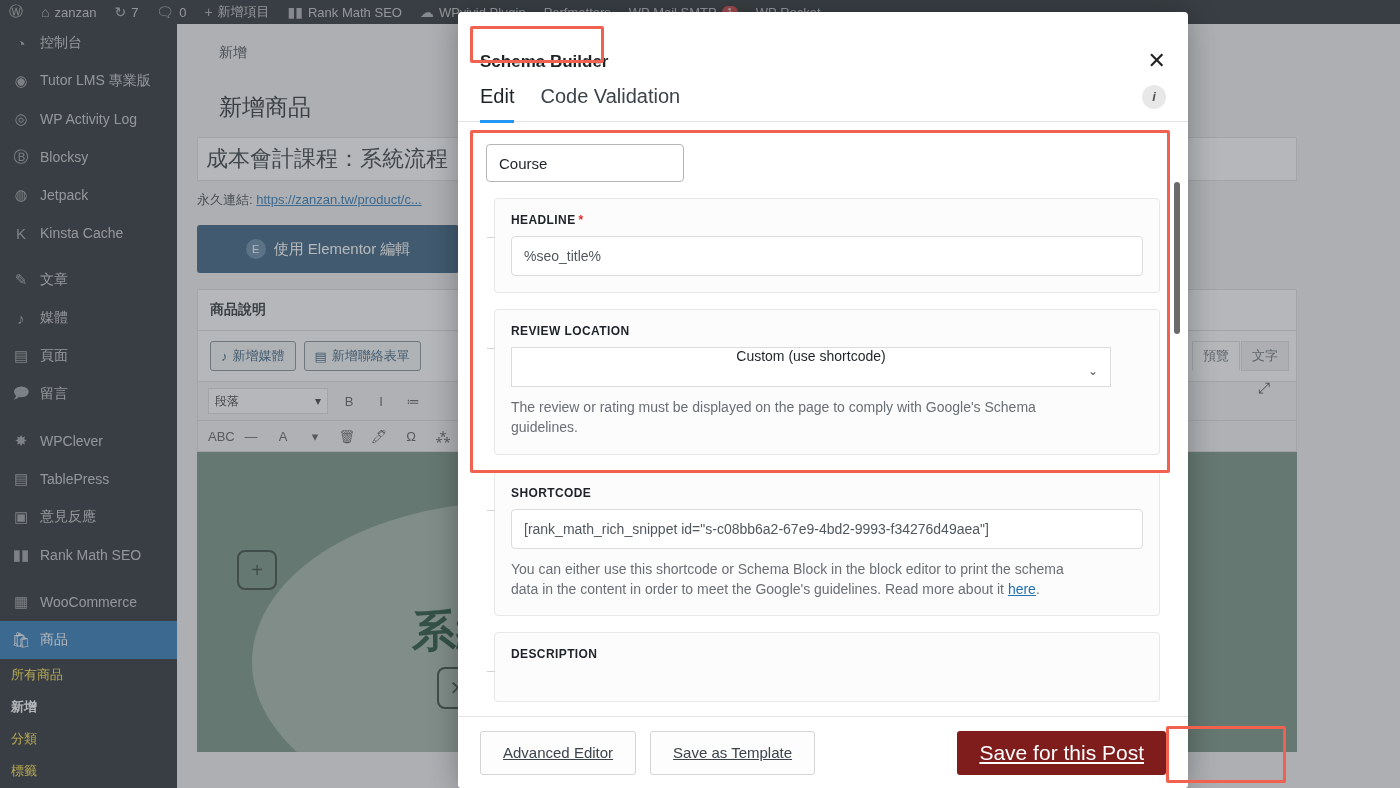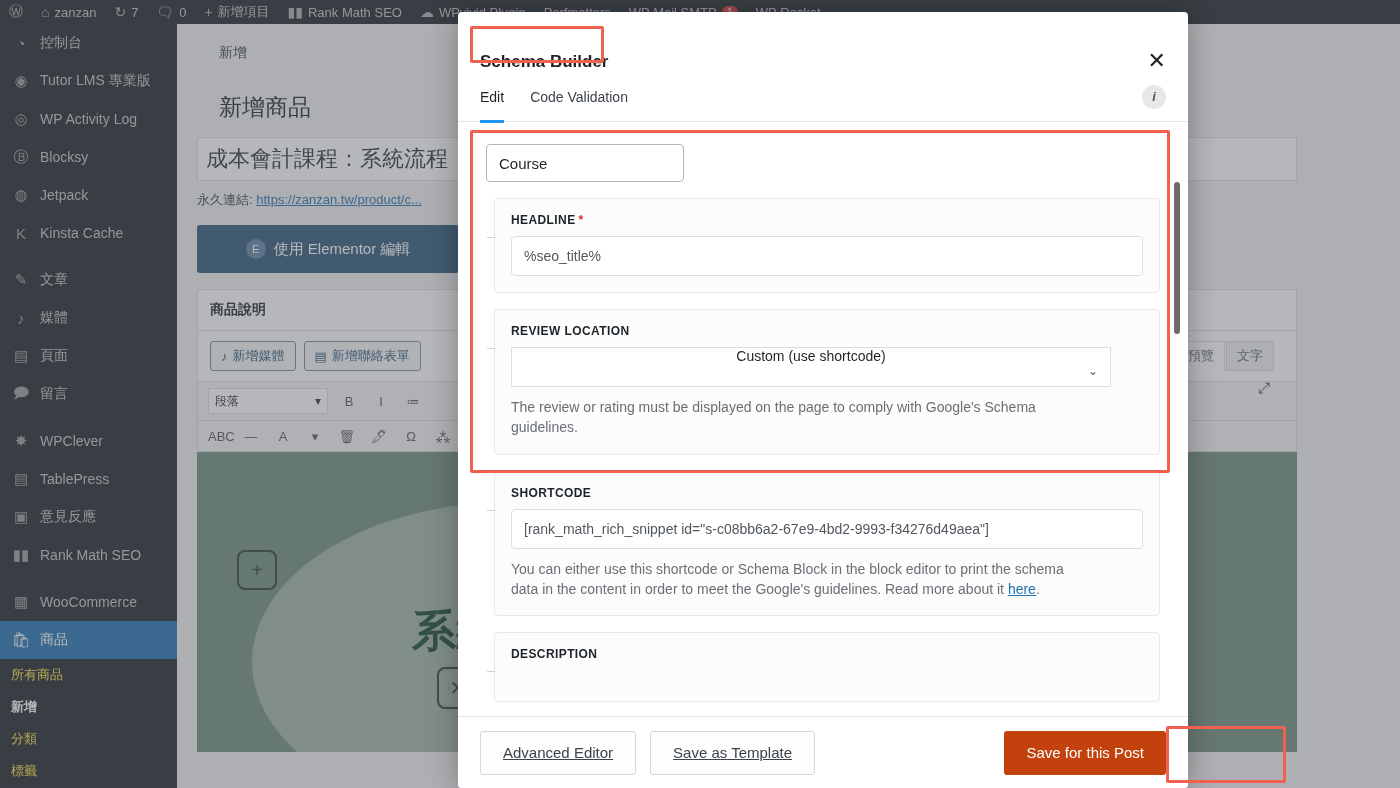--- a/index.html
+++ b/index.html
@@ -60,21 +60,21 @@
     font-size: 15px; border-radius: 3px;
   }
   .elementor-btn .el-ic { width:20px;height:20px;border-radius:50%;background:#5d82a0;color:#fff;
                           display:flex;align-items:center;justify-content:center;font-size:11px;}
   .metabox { margin: 16px 0 0 20px; width: 1100px; background: #fff; border: 1px solid #dcdcde; }
   .metabox-h { padding: 11px 12px; font-weight: 600; font-size: 14px; color: #1d2327;
                border-bottom: 1px solid #dcdcde;}
   .mediabtns { display: flex; gap: 8px; padding: 10px 12px; }
   .mediabtn { border: 1px solid #7e8993; background: #f6f7f7; border-radius: 3px;
               padding: 5px 10px; font-size: 13px; color: #2c5777; display:flex; gap:5px; align-items:center;}
-  .ed-tabs { position: absolute; right: 22px; top: 10px; display: flex; gap: 1px; justify-content: flex-end;}
+  .ed-tabs { position: absolute; right: 7px; top: 10px; display: flex; gap: 1px; justify-content: flex-end;}
   .ed-tab { border:1px solid #dcdcde; background:#f0f0f1; padding:5px 10px; font-size:13px; color:#646970;}
   .ed-tab.on { background:#fff; border-bottom-color:#fff;}
   .tinymce-bar { border-top: 1px solid #dcdcde; background: #f5f5f5; padding: 6px 10px;
                  display: flex; align-items: center; gap: 10px; font-size: 13px; color:#555; }
   .tmce-sel { border:1px solid #ddd; background:#fff; width:120px; height:26px; padding:0 6px;
               display:flex;align-items:center;justify-content:space-between;font-size:12px;color:#333;}
   .tmce-ic { width: 22px; text-align:center; color:#555; }
   .editor-canvas { margin: 0 0 0 20px; width: 1100px; height: 300px; background: #6f8d7d; position: relative; overflow:hidden;}
   .blob { position:absolute; background:#9fb3a4; border-radius:50%; }
   .cv-label { position:absolute; color:#14452f; font-weight:700; }
@@ -105,21 +105,21 @@
     position: absolute; left: 458px; top: 12px; width: 730px; height: 776px;
     background: #fff; border-radius: 4px; z-index: 10;
     box-shadow: 0 3px 30px rgba(0,0,0,.3);
     display: flex; flex-direction: column; overflow: hidden;
   }
   .modal-head { height: 60px; display:flex; align-items:flex-end; padding: 0 22px; flex:0 0 60px;}
   .modal-title { font-size: 17px; font-weight: 700; color:#1d2327; }
   .modal-x { margin-left:auto; font-size:22px; color:#222; line-height:1; cursor:pointer;}
   .modal-tabs { display:flex; align-items:center; padding: 0 22px; height:50px; flex:0 0 50px;
                 border-bottom:1px solid #e2e4e7; position:relative;}
-  .mtab { font-size:14px; color:#3c434a; margin-right:26px; height:50px; display:flex; align-items:center;
+  .mtab { font-size:20px; color:#3c434a; margin-right:26px; height:50px; display:flex; align-items:center;
           position:relative;text-align:center; }
   .mtab.on { color:#1d2327; }
   .mtab.on::after{content:"";position:absolute;left:0;right:0;bottom:-1px;height:3px;background:#2196f3;}
   .info-ic { margin-left:auto; width:24px;height:24px;border-radius:50%;background:#e8e8e8;
              display:flex;align-items:center;justify-content:center;color:#555;font-size:13px;
              font-weight:700;font-style:italic;}
   .modal-body { flex:1 1 auto; overflow:hidden; position:relative; padding: 10px 14px 0 14px; }
   .scroll-track { position:absolute; right:4px; top:2px; width:6px; bottom:2px; }
   .scroll-thumb { position:absolute; right:4px; top:58px; width:6px; height:152px;
                   background:#6b6b6b; border-radius:3px; }
@@ -137,22 +137,22 @@
             background:#fff; padding:0 12px; display:flex; align-items:center; font-size:14px; color:#50575e;}
   .fselect { margin-top:9px; width:600px; height:40px; border:1px solid #dcdcde; border-radius:0;
              background:#fff; padding:0 12px; display:flex; align-items:center; font-size:14px; color:#1d2327;flex-direction:column;}
   .fselect .chev { margin-left:auto; color:#50575e; font-size:12px; }
   .fhelp { margin-top:10px; font-size:14px; line-height:1.45; color:#6a6f75; max-width:560px;}
   .fhelp a { color:#2271b1; text-decoration:underline; }
   .modal-foot { flex:0 0 72px; height:72px; border-top:1px solid #e2e4e7; display:flex; align-items:center;
                 padding: 0 22px; gap: 14px; background:#fff;}
   .btn-ghost { border:1px solid #d5d5d7; background:#fdfdfd; border-radius:3px; height:44px;
                padding:0 22px; font-size:15px; color:#3c434a; display:flex;align-items:center;text-decoration:underline;}
-  .btn-primary { margin-left:auto; background:#c2410c; color:#fff; border-radius:3px; height:44px;
-                 padding:0 22px; font-size:15px; display:flex;align-items:center;}
+  .btn-primary { margin-left:auto; background:#7f1d1d; color:#fff; border-radius:3px; height:44px;
+                 padding:0 22px; font-size:21px; display:flex;align-items:center;text-decoration:underline;}
 
   
   .anno { position:absolute; border:3px solid #f0614f; z-index:20; pointer-events:none; border-radius:2px;}
   #anno-title { left:470px; top:26px; width:134px; height:37px; }
   #anno-fields { left:470px; top:130px; width:700px; height:343px; }
   #anno-save { left:1166px; top:726px; width:120px; height:57px; }
 </style>
 </head>
 <body>
 

